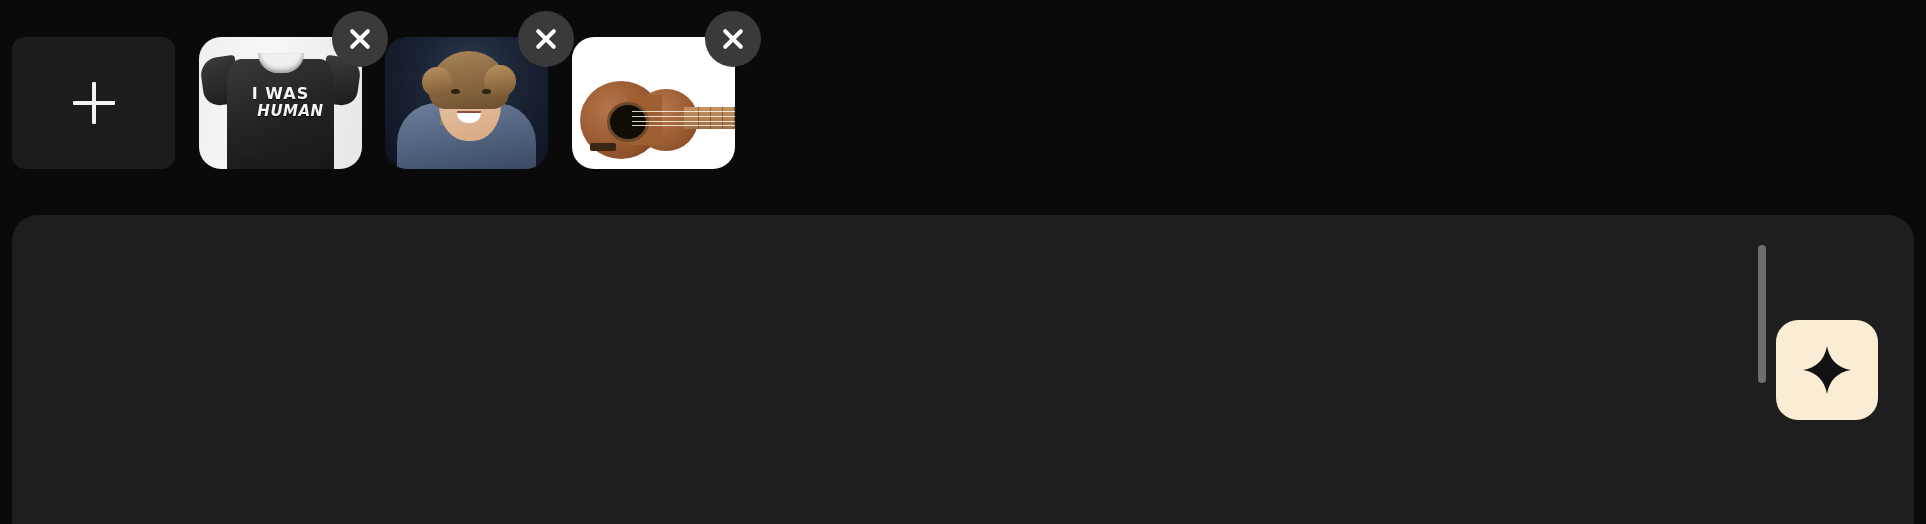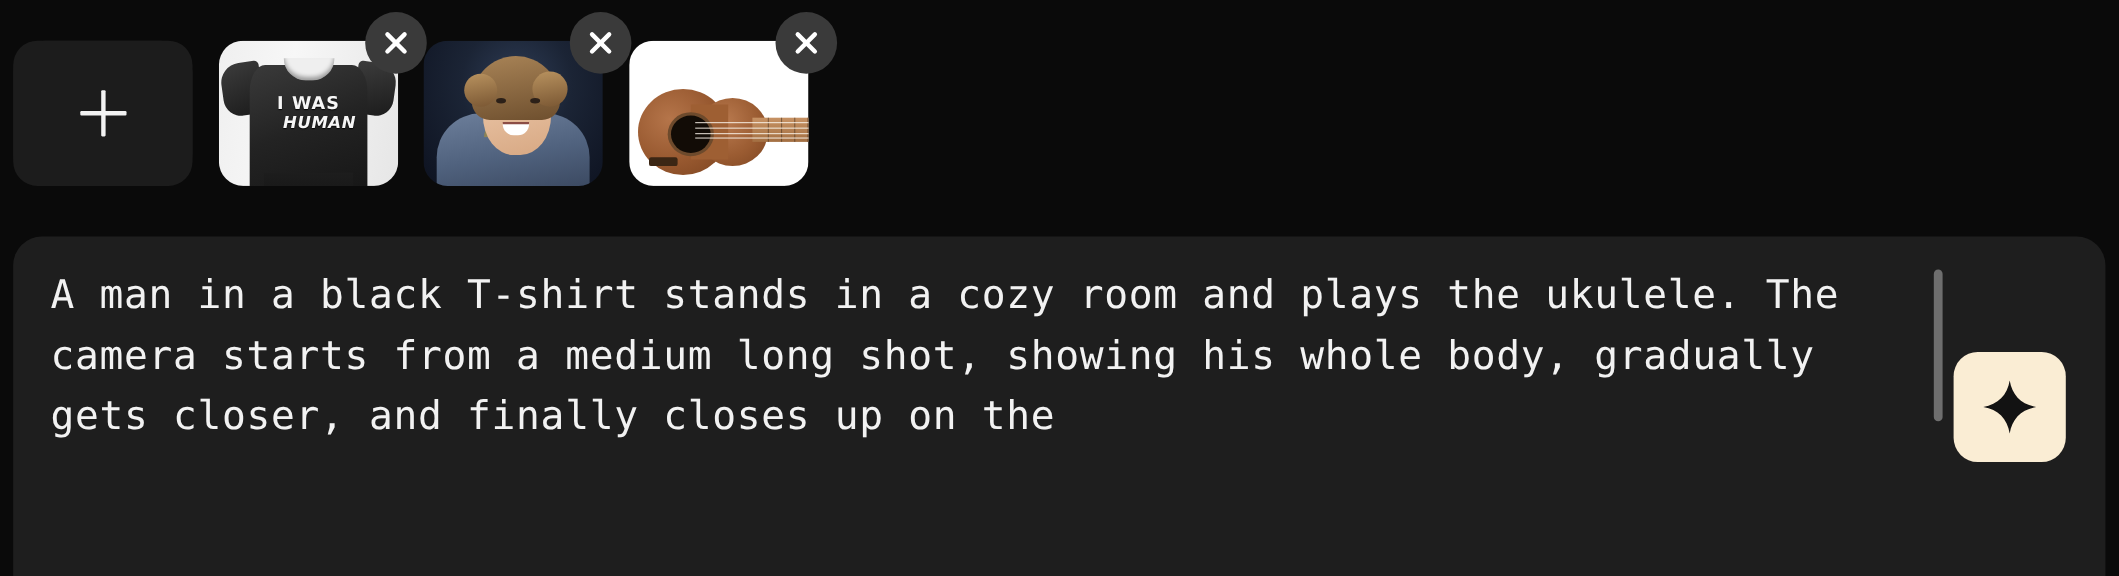--- a/index.html
+++ b/index.html
@@ -21,21 +21,21 @@
   #thumb-strip {
     position: absolute;
     left: 0; top: 0;
     width: 1926px; height: 215px;
   }
   .thumb-slot {
     position: absolute;
     top: 37px;
     width: 163px;
     height: 132px;
-    border-radius: 29px;
+    border-radius: 13px;
     overflow: visible;
   }
   .thumb-inner {
     position: absolute;
     inset: 0;
     border-radius: 22px;
     overflow: hidden;
   }
 
   
@@ -426,21 +426,20 @@
       </div>
       <div class="close-badge">
         <span class="close-x"></span>
       </div>
     </div>
 
   </div>
 
   <div id="prompt-panel">
 
-    <div id="prompt-text" aria-placeholder="Describe your video...">A man in a black T-shirt stands in a cozy room and plays the ukulele. The camera starts from a medium long shot, showing his whole body, gradually gets closer, and finally closes up on the</div>
 
     <div id="prompt-scrollbar-track">
       <div id="prompt-scrollbar-thumb"></div>
     </div>
 
     <div id="generate-button">
       <span>
         <svg width="52" height="52" viewBox="0 0 52 52" aria-hidden="true">
           <path d="M26 2 C28.2 15.4 36.6 23.8 50 26 C36.6 28.2 28.2 36.6 26 50 C23.8 36.6 15.4 28.2 2 26 C15.4 23.8 23.8 15.4 26 2 Z" fill="#121212"></path>
         </svg>

